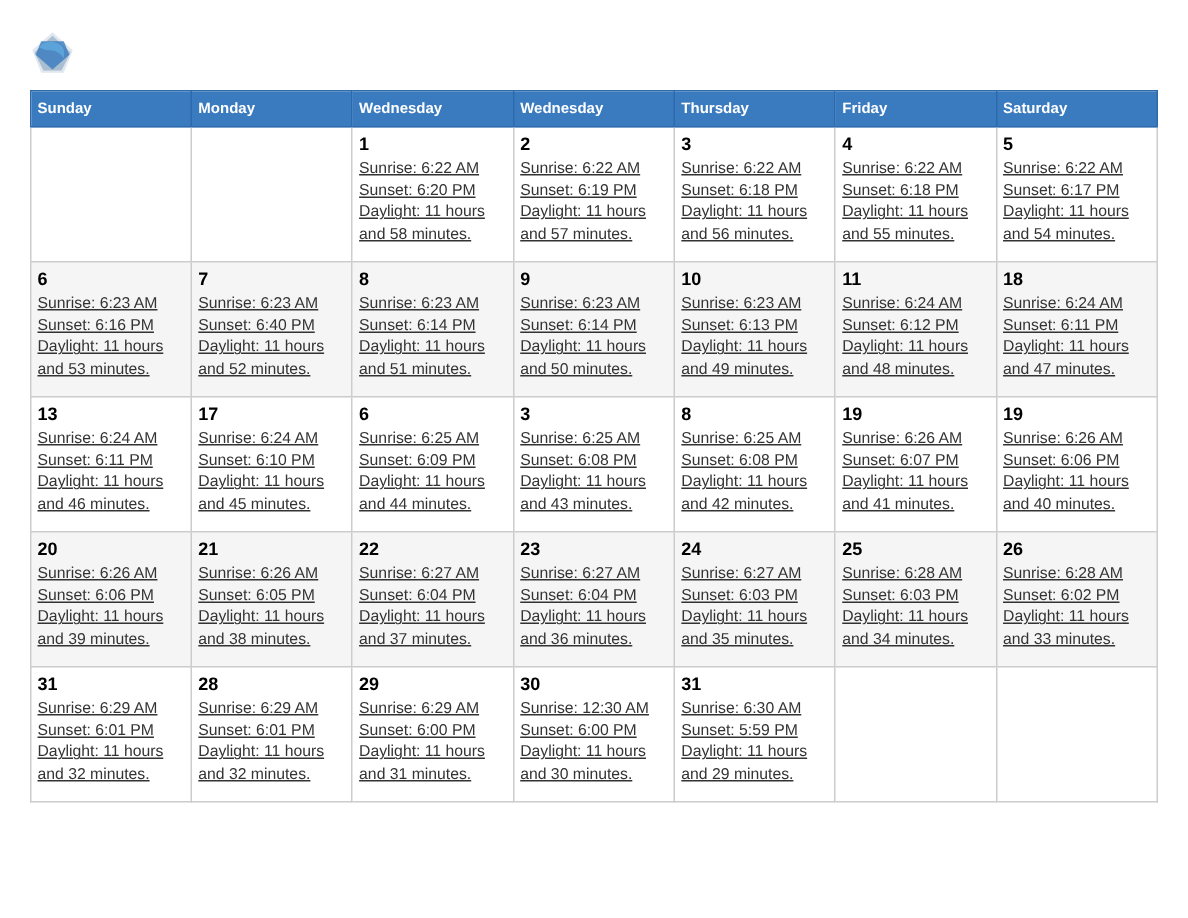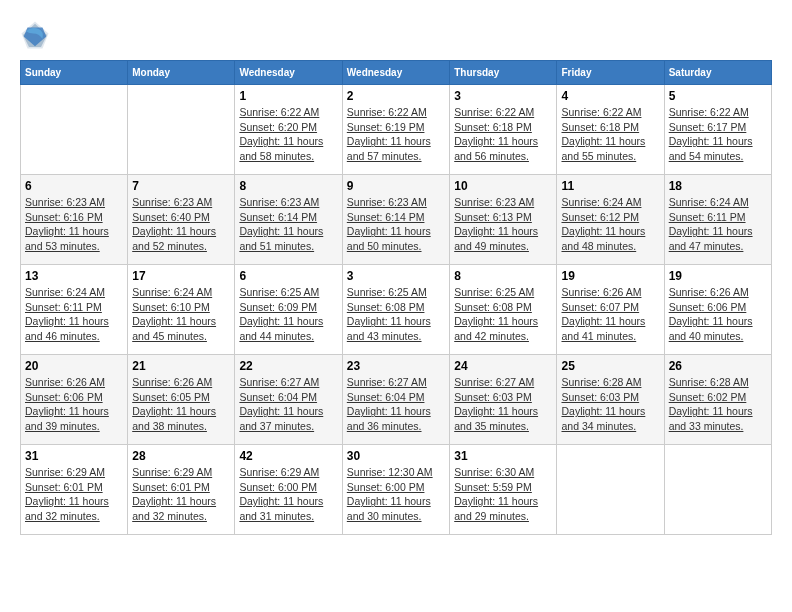--- a/index.html
+++ b/index.html
@@ -286,21 +286,21 @@
 Sunset: 6:01 PM
 Daylight: 11 hours and 32 minutes.</div>
         </td>
         <td>
           <span class="day-num">28</span>
           <div class="cell-text">Sunrise: 6:29 AM
 Sunset: 6:01 PM
 Daylight: 11 hours and 32 minutes.</div>
         </td>
         <td>
-          <span class="day-num">42</span>
+          <span class="day-num">29</span>
           <div class="cell-text">Sunrise: 6:29 AM
 Sunset: 6:00 PM
 Daylight: 11 hours and 31 minutes.</div>
         </td>
         <td>
           <span class="day-num">30</span>
           <div class="cell-text">Sunrise: 12:30 AM
 Sunset: 6:00 PM
 Daylight: 11 hours and 30 minutes.</div>
         </td>

